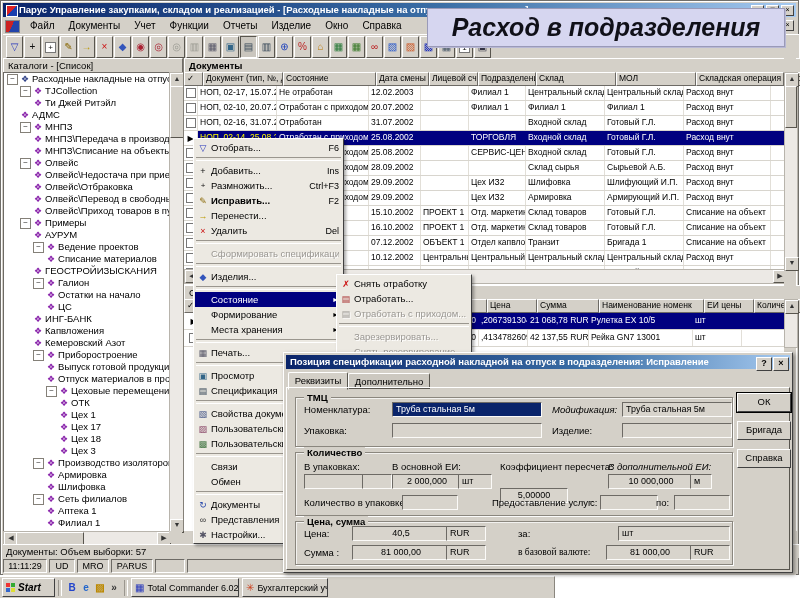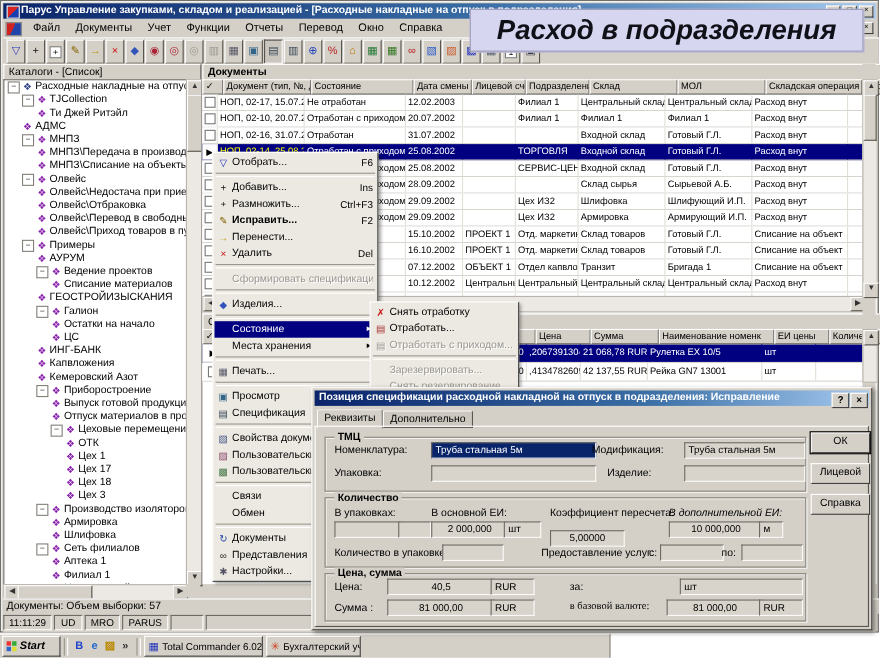--- a/index.html
+++ b/index.html
@@ -105,21 +105,21 @@
       <div class="capbtn">□</div>
       <div class="capbtn">×</div>
     </div>
     <div id="menubar" class="abs">
       <div class="mdiico"></div>
     <span class="mitem">Файл</span>
         <span class="mitem">Документы</span>
         <span class="mitem">Учет</span>
         <span class="mitem">Функции</span>
         <span class="mitem">Отчеты</span>
-        <span class="mitem">Перевод</span>
+        <span class="mitem">Изделие</span>
         <span class="mitem">Окно</span>
         <span class="mitem">Справка</span>
       </div>
     <div class="capgrp abs" style="right:4px;top:19px;">
       <div class="capbtn">–</div>
       <div class="capbtn">□</div>
       <div class="capbtn">×</div>
     </div>
     <div id="toolbar" class="abs">
         <div class="tbtn">
@@ -697,20 +697,25 @@
         <span class="clab">Изделия...</span>
       </div>
       <div class="csep"></div>
       <div class="cmi hl">
         <span class="cico"></span>
         <span class="clab">Состояние</span>
         <span class="carr">►</span>
       </div>
       <div class="cmi">
         <span class="cico"></span>
+        <span class="clab">Формирование</span>
+        <span class="carr">►</span>
+      </div>
+      <div class="cmi">
+        <span class="cico"></span>
         <span class="clab">Места хранения</span>
         <span class="carr">►</span>
       </div>
       <div class="csep"></div>
       <div class="cmi">
         <span class="cico" style="color: rgb(85, 85, 102);">▦</span>
         <span class="clab">Печать...</span>
       </div>
       <div class="csep"></div>
       <div class="cmi">
@@ -787,38 +792,38 @@
     <div class="dcap" style="left:472px;">?</div>
     <div class="dcap" style="left:489px;">×</div>
     <div class="tab" style="left:4px;top:19px;width:58px;">Реквизиты</div>
     <div class="tab inactive" style="left:64px;width:80px;">Дополнительно</div>
     <div id="dframe">
 
       <div class="grp" style="left:8px;top:9px;width:436px;height:48px;">
         <span class="glabel">ТМЦ</span>
         <span class="flabel" style="left:8px;top:6px;">Номенклатура:</span>
         <div class="fbox hl" style="left:96px;top:4px;width:142px;">Труба стальная 5м</div>
-        <span class="flabel" style="left:242px;top:6px;">Модификация:</span>
+        <span class="flabel" style="left:256px;top:6px;font-style:italic;">Модификация:</span>
         <div class="fbox" style="left:326px;top:4px;width:102px;">Труба стальная 5м</div>
         <span class="flabel" style="left:8px;top:27px;">Упаковка:</span>
         <div class="fbox" style="left:96px;top:25px;width:142px;"></div>
         <span class="flabel" style="left:256px;top:27px;">Изделие:</span>
         <div class="fbox" style="left:326px;top:25px;width:102px;"></div>
       </div>
 
       <div class="grp" style="left:8px;top:64px;width:436px;height:62px;">
         <span class="glabel">Количество</span>
         <span class="flabel" style="left:8px;top:8px;">В упаковках:</span>
         <div class="fbox" style="left:8px;top:21px;width:54px;"></div>
         <div class="fbox" style="left:66px;top:21px;width:22px;"></div>
         <span class="flabel" style="left:96px;top:8px;">В основной ЕИ:</span>
         <div class="fbox num" style="left:96px;top:21px;width:62px;">2 000,000</div>
         <div class="fbox" style="left:162px;top:21px;width:26px;">шт</div>
         <span class="flabel" style="left:204px;top:8px;">Коэффициент пересчета:</span>
-        <div class="fbox num" style="left:204px;top:29px;width:60px;">5,00000</div>
+        <div class="fbox num" style="left:204px;top:35px;width:60px;">5,00000</div>
         <span class="flabel" style="left:312px;top:8px;font-style:italic;">В дополнительной ЕИ:</span>
         <div class="fbox num" style="left:312px;top:21px;width:78px;">10 000,000</div>
         <div class="fbox" style="left:394px;top:21px;width:14px;">м</div>
         <span class="flabel" style="left:8px;top:44px;">Количество в упаковке:</span>
         <div class="fbox" style="left:106px;top:42px;width:48px;"></div>
         <span class="flabel" style="left:196px;top:44px;">Предоставление услуг:</span>
         <span class="flabel" style="left:294px;top:44px;">с:</span>
         <div class="fbox" style="left:304px;top:42px;width:50px;"></div>
         <span class="flabel" style="left:360px;top:44px;">по:</span>
         <div class="fbox" style="left:378px;top:42px;width:48px;"></div>
@@ -833,21 +838,21 @@
         <div class="fbox" style="left:322px;top:4px;width:104px;">шт</div>
         <span class="flabel" style="left:8px;top:25px;">Сумма :</span>
         <div class="fbox num" style="left:56px;top:23px;width:90px;">81 000,00</div>
         <div class="fbox" style="left:150px;top:23px;width:32px;">RUR</div>
         <span class="flabel" style="left:222px;top:25px;font-family:Liberation Serif, serif;">в базовой валюте:</span>
         <div class="fbox num" style="left:310px;top:23px;width:80px;">81 000,00</div>
         <div class="fbox" style="left:394px;top:23px;width:32px;">RUR</div>
       </div>
 
       <div class="dbtn def" style="top:5px;">ОК</div>
-      <div class="dbtn" style="top:33px;">Лицевой</div>
+      <div class="dbtn" style="top:33px;">Бригада</div>
       <div class="dbtn" style="top:61px;">Справка</div>
     </div>
   </div>
 
   <div id="banner" class="abs">
     <span>Расход в подразделения</span>
   </div>
 
   <div id="taskbar" class="abs">
     <div id="startBtn">

